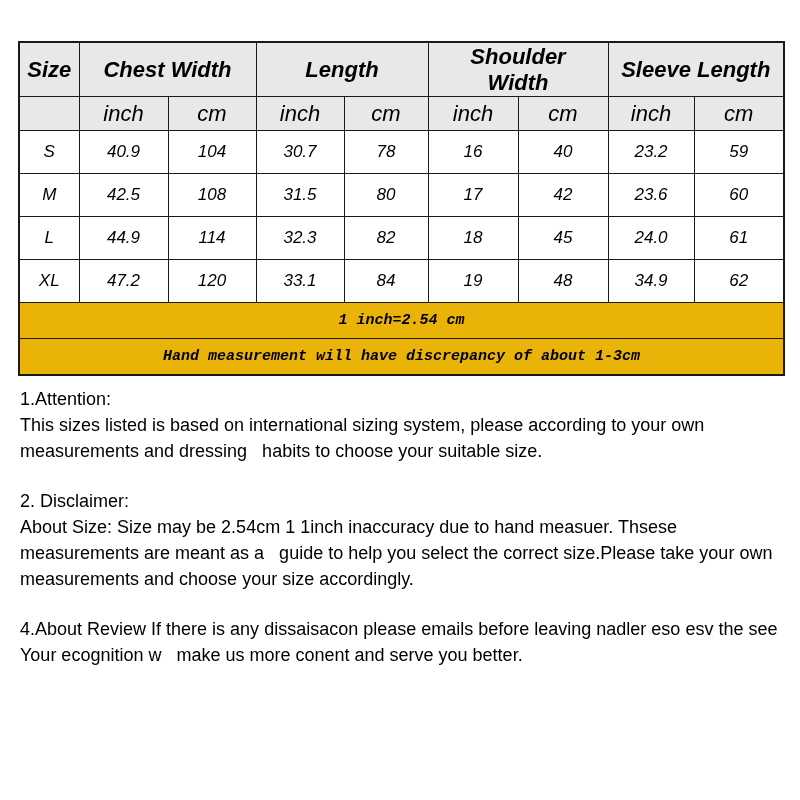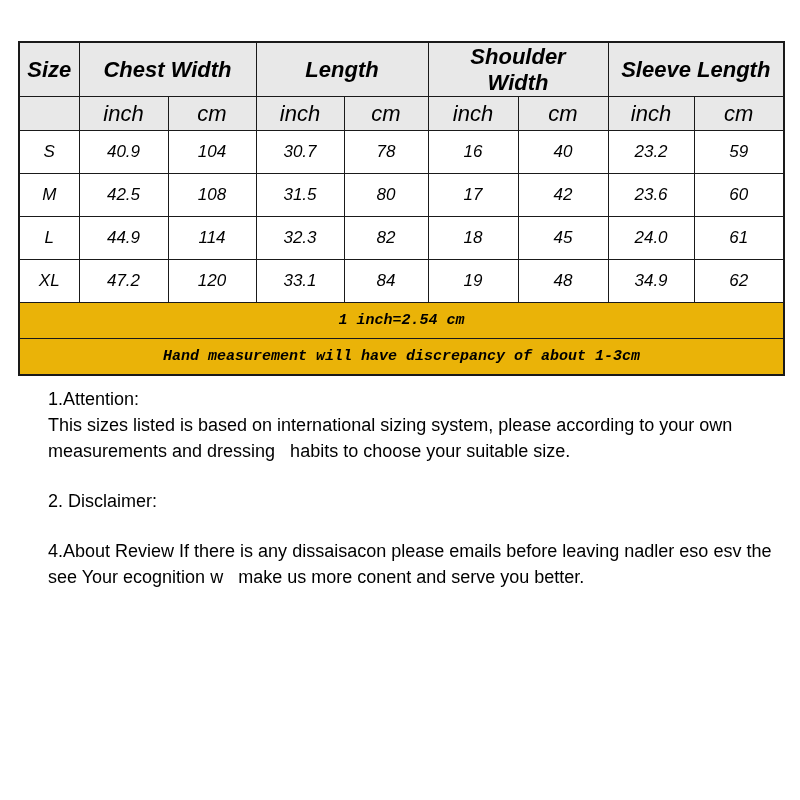--- a/index.html
+++ b/index.html
@@ -53,21 +53,21 @@
     font-family: "Liberation Mono", monospace;
     font-weight: bold;
     font-size: 15px;
     background: #eab308;
   }
   .notes {
     margin: 10px 20px 0 20px;
     font-size: 18px;
     line-height: 26px;
   }
-  .note { margin-bottom: 24px; margin-left: 28px; }
+  .note { margin-bottom: 24px; }
   .note-title, .note-body { white-space: pre-wrap; }
 </style>
 </head>
 <body>
 
 <div class="page">
 
   <table class="size-table">
     <colgroup>
       <col style="width:60px">
@@ -155,19 +155,20 @@
     </tbody>
   </table>
 
   <div class="notes">
     <div class="note">
       <div class="note-title">1.Attention:</div>
       <div class="note-body">This sizes listed is based on international sizing system, please according to your own measurements and dressing   habits to choose your suitable size.</div>
     </div>
     <div class="note">
       <div class="note-title">2. Disclaimer:</div>
+      <div class="note-body">About Size: Size may be 2.54cm 1 1inch inaccuracy due to hand measuer. Thsese measurements are meant as a   guide to help you select the correct size.Please take your own measurements and choose your size accordingly.</div>
     </div>
     <div class="note">
       <div class="note-body">4.About Review If there is any dissaisacon please emails before leaving nadler eso esv the see Your ecognition w   make us more conent and serve you better.</div>
     </div>
   </div>
 
 </div>
 
 </body></html>

